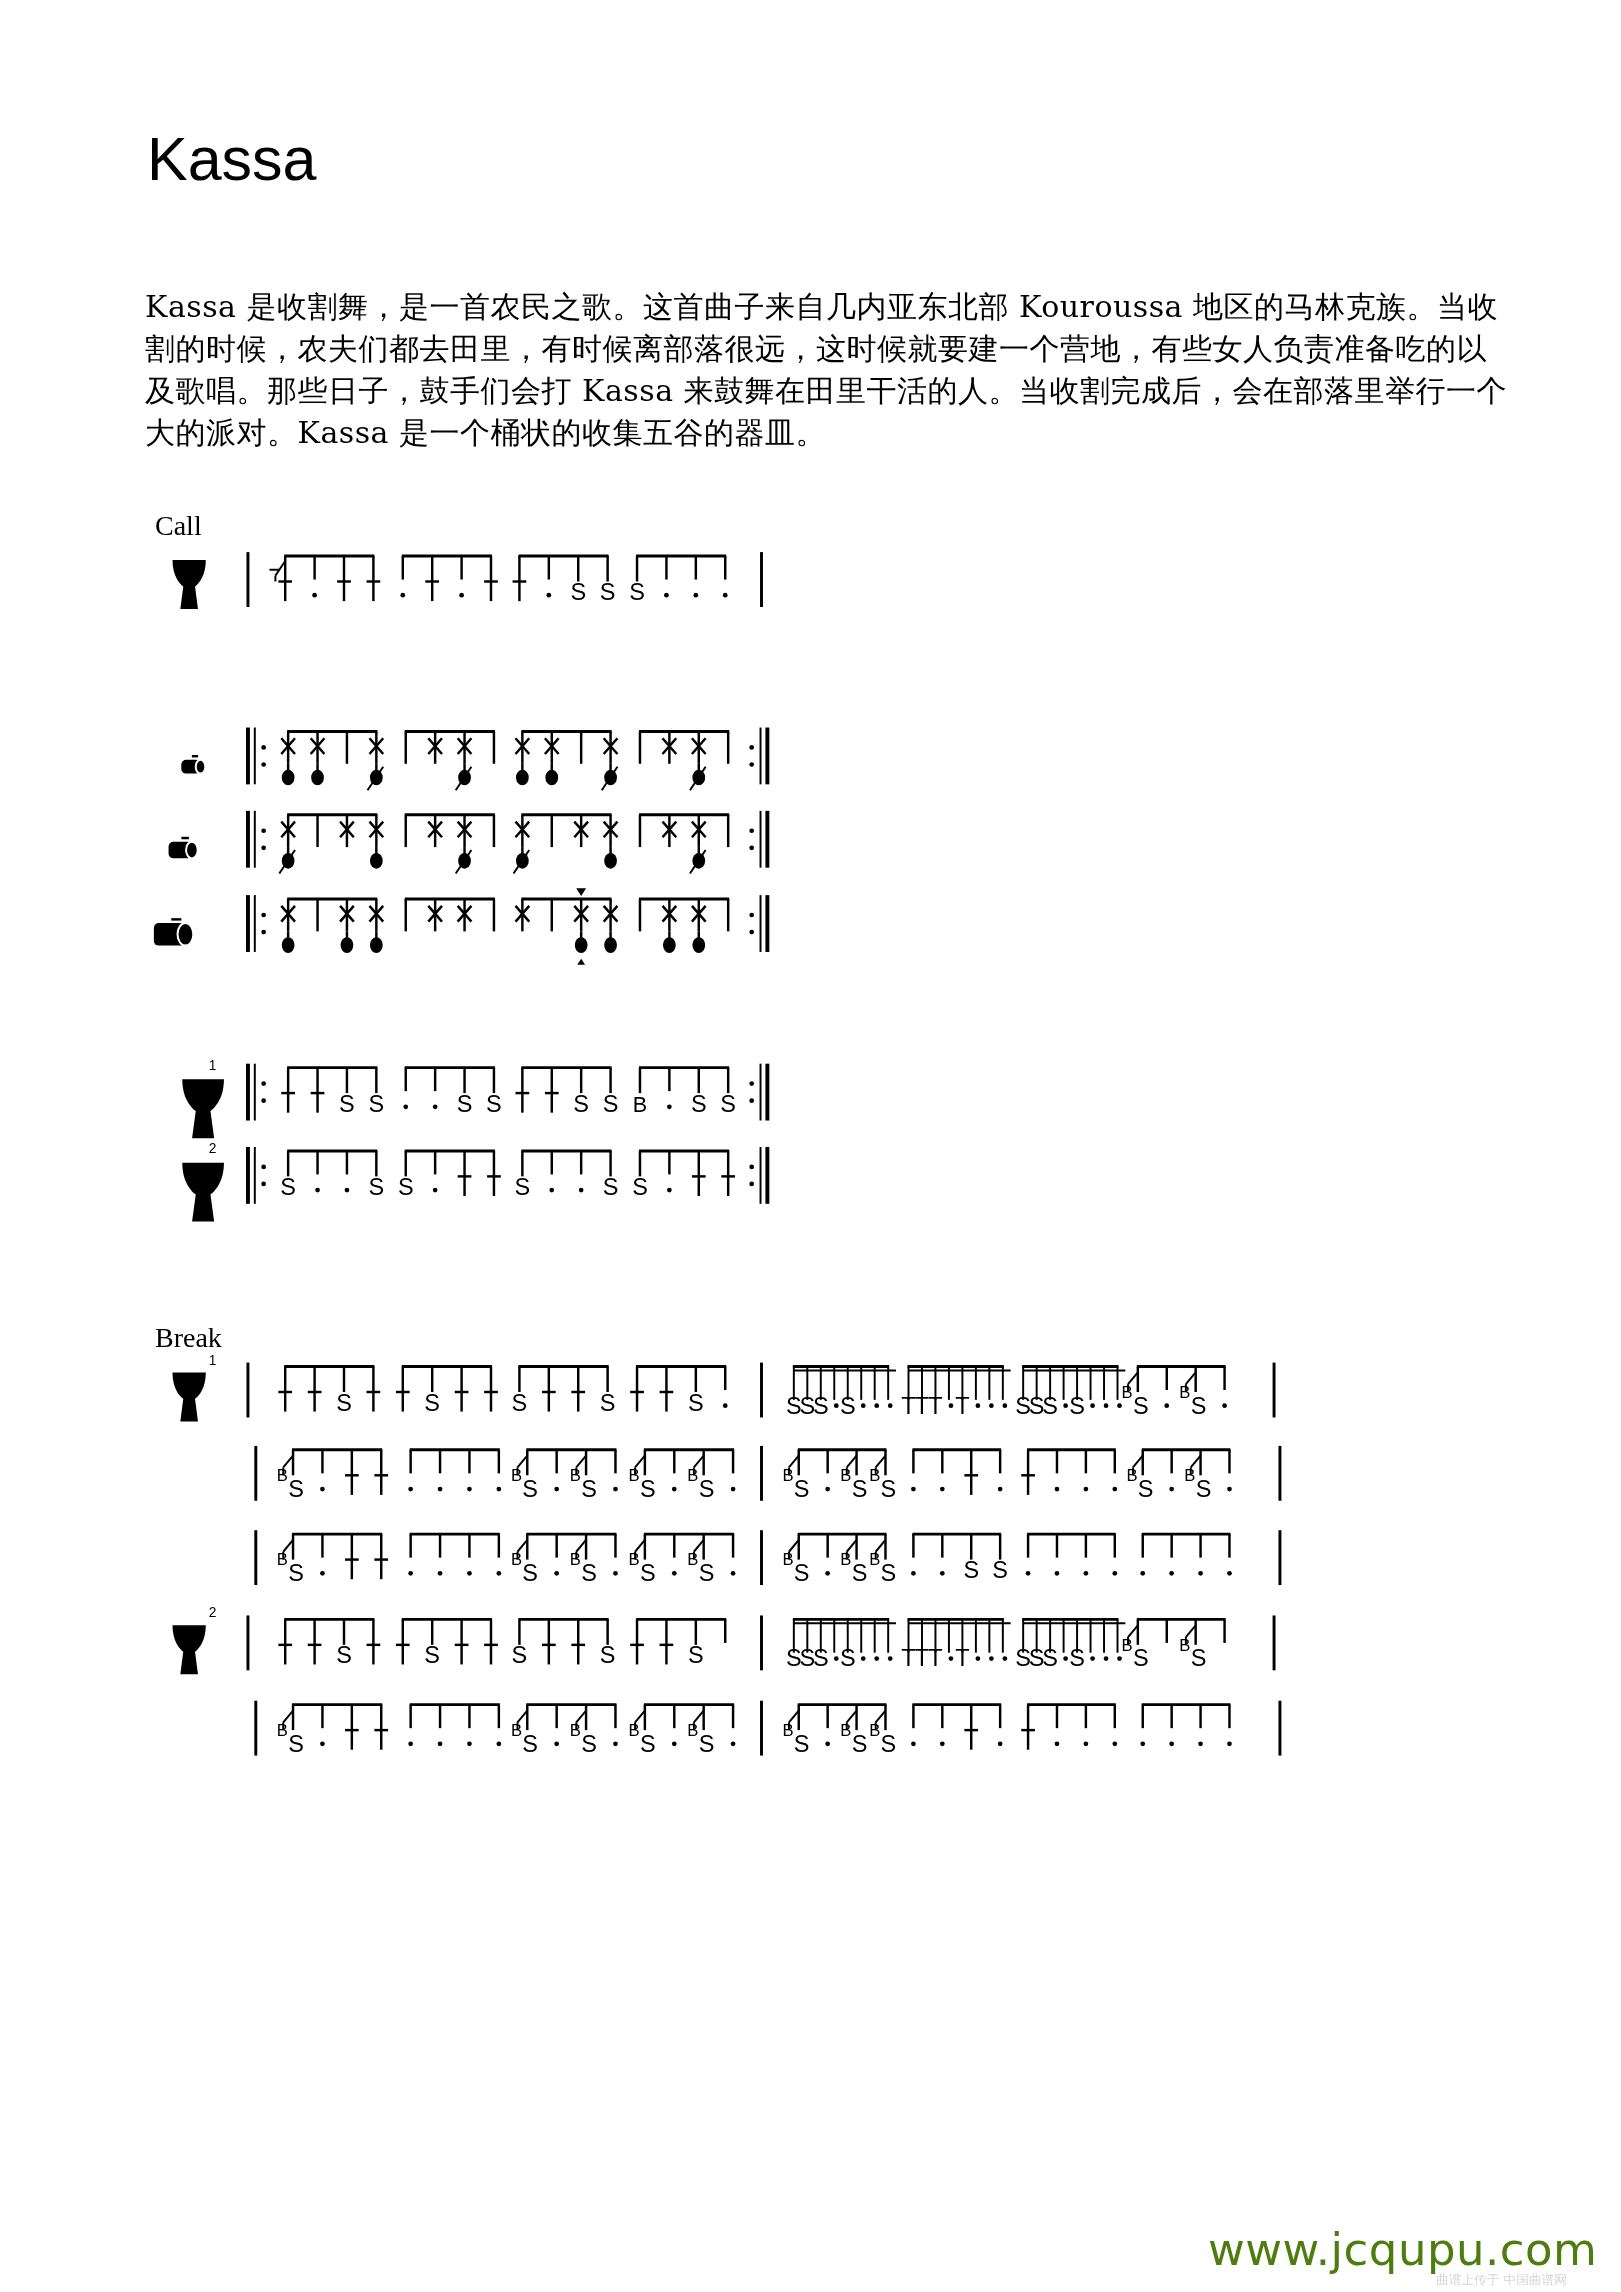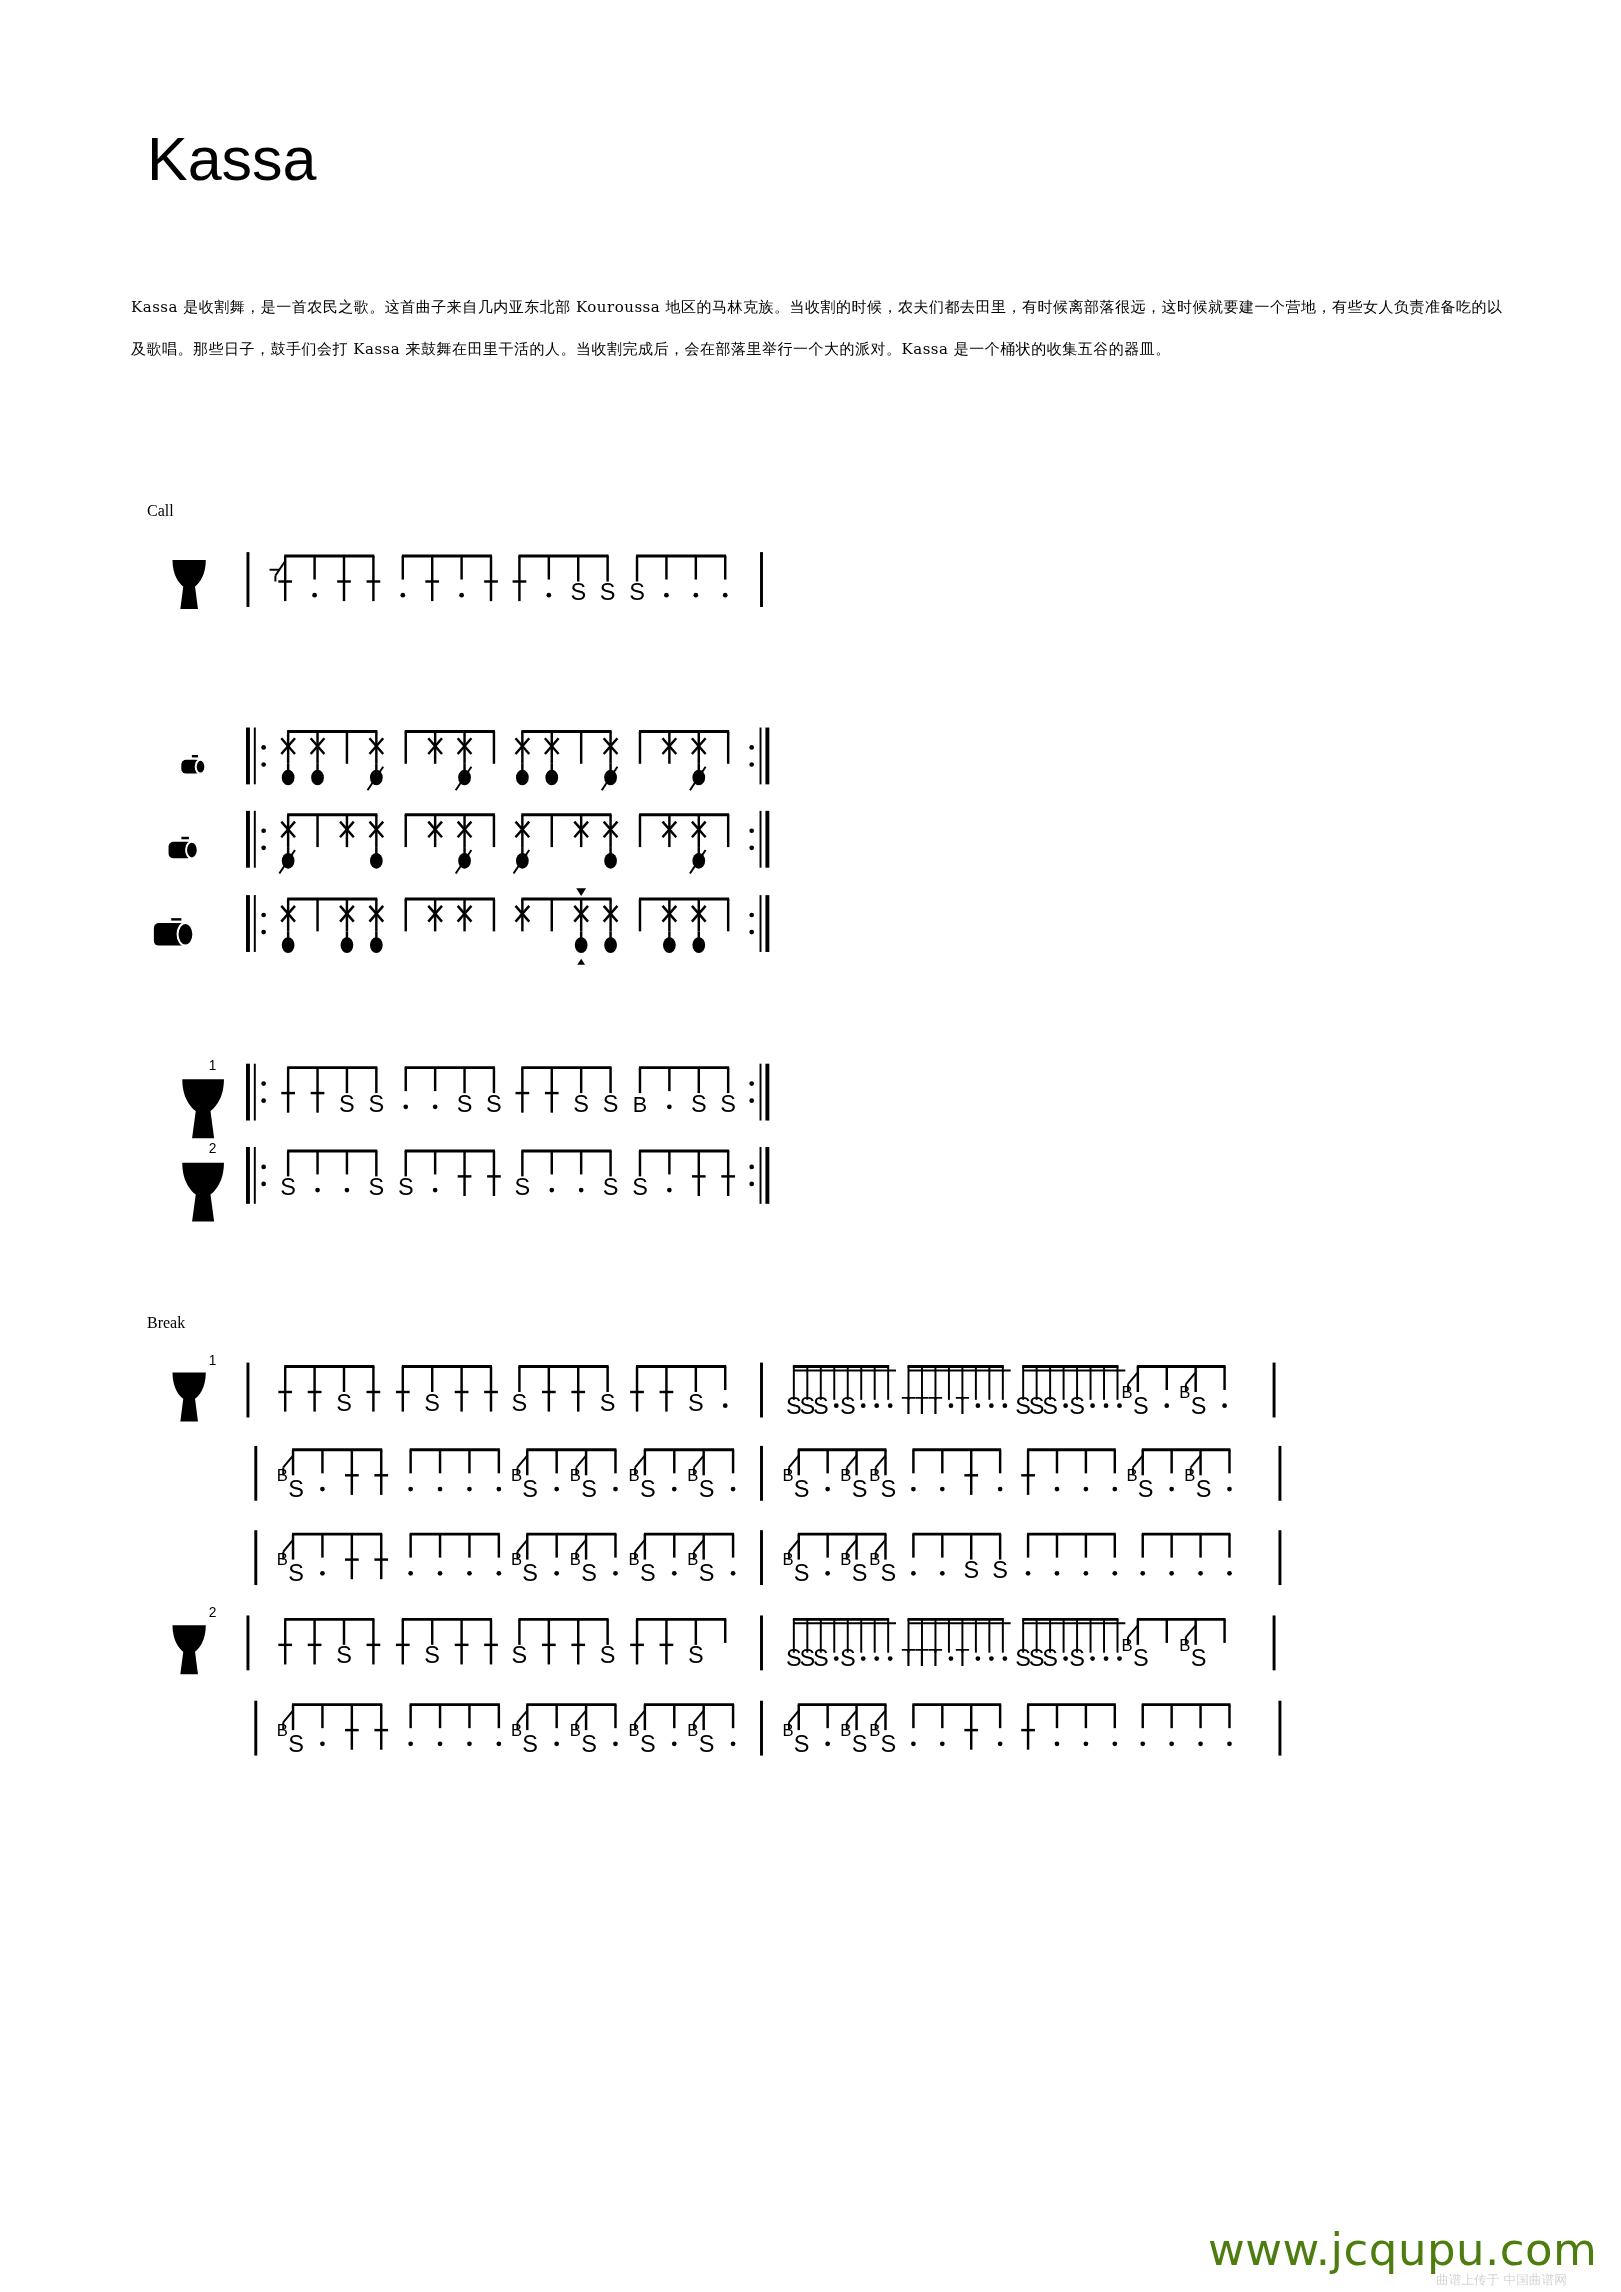--- a/index.html
+++ b/index.html
@@ -1,19 +1,19 @@
 <!DOCTYPE html>
 <html><head>
 <meta charset="utf-8">
 <style>
   html, body { margin: 0; padding: 0; background: #ffffff; }
   body { width: 1621px; height: 2293px; position: relative; overflow: hidden; color: #000; }
   .title { position: absolute; left: 147px; top: 125px; font-family: Liberation Sans, sans-serif; font-size: 61px; line-height: 69px; margin: 0; font-weight: normal; }
-  .intro { position: absolute; left: 131px; top: 286px; width: 1372px; font-family: "DejaVu Serif", "Liberation Serif", serif; font-size: 15px; line-height: 42px; margin: 0; letter-spacing: 0.5px; }
-  .section-label { position: absolute; left: 147px; font-family: "Liberation Serif", serif; font-size: 16px; margin: 0; }
+  .intro { position: absolute; left: 145px; top: 286px; width: 1372px; font-family: "DejaVu Serif", "Liberation Serif", serif; font-size: 30px; line-height: 42px; margin: 0; letter-spacing: 0.5px; }
+  .section-label { position: absolute; left: 147px; font-family: "Liberation Serif", serif; font-size: 28px; margin: 8px; }
   #score { position: absolute; left: 0; top: 0; width: 1621px; height: 2293px; pointer-events: none; }
   .watermark { position: absolute; left: 1208px; top: 2223px; font-family: "DejaVu Sans", sans-serif; font-size: 45px; color: #4d7c0f; letter-spacing: 0.5px; }
   .watermark-sub { position: absolute; left: 1436px; top: 2272px; font-family: "DejaVu Sans", sans-serif; font-size: 12.7px; color: #d6d6d6; }
 </style>
 </head>
 <body>
 
 <h1 class="title">Kassa</h1>
 <p class="intro">Kassa 是收割舞，是一首农民之歌。这首曲子来自几内亚东北部 Kouroussa 地区的马林克族。当收割的时候，农夫们都去田里，有时候离部落很远，这时候就要建一个营地，有些女人负责准备吃的以及歌唱。那些日子，鼓手们会打 Kassa 来鼓舞在田里干活的人。当收割完成后，会在部落里举行一个大的派对。Kassa 是一个桶状的收集五谷的器皿。</p>
 <p class="section-label" style="top:502px;">Call</p>

